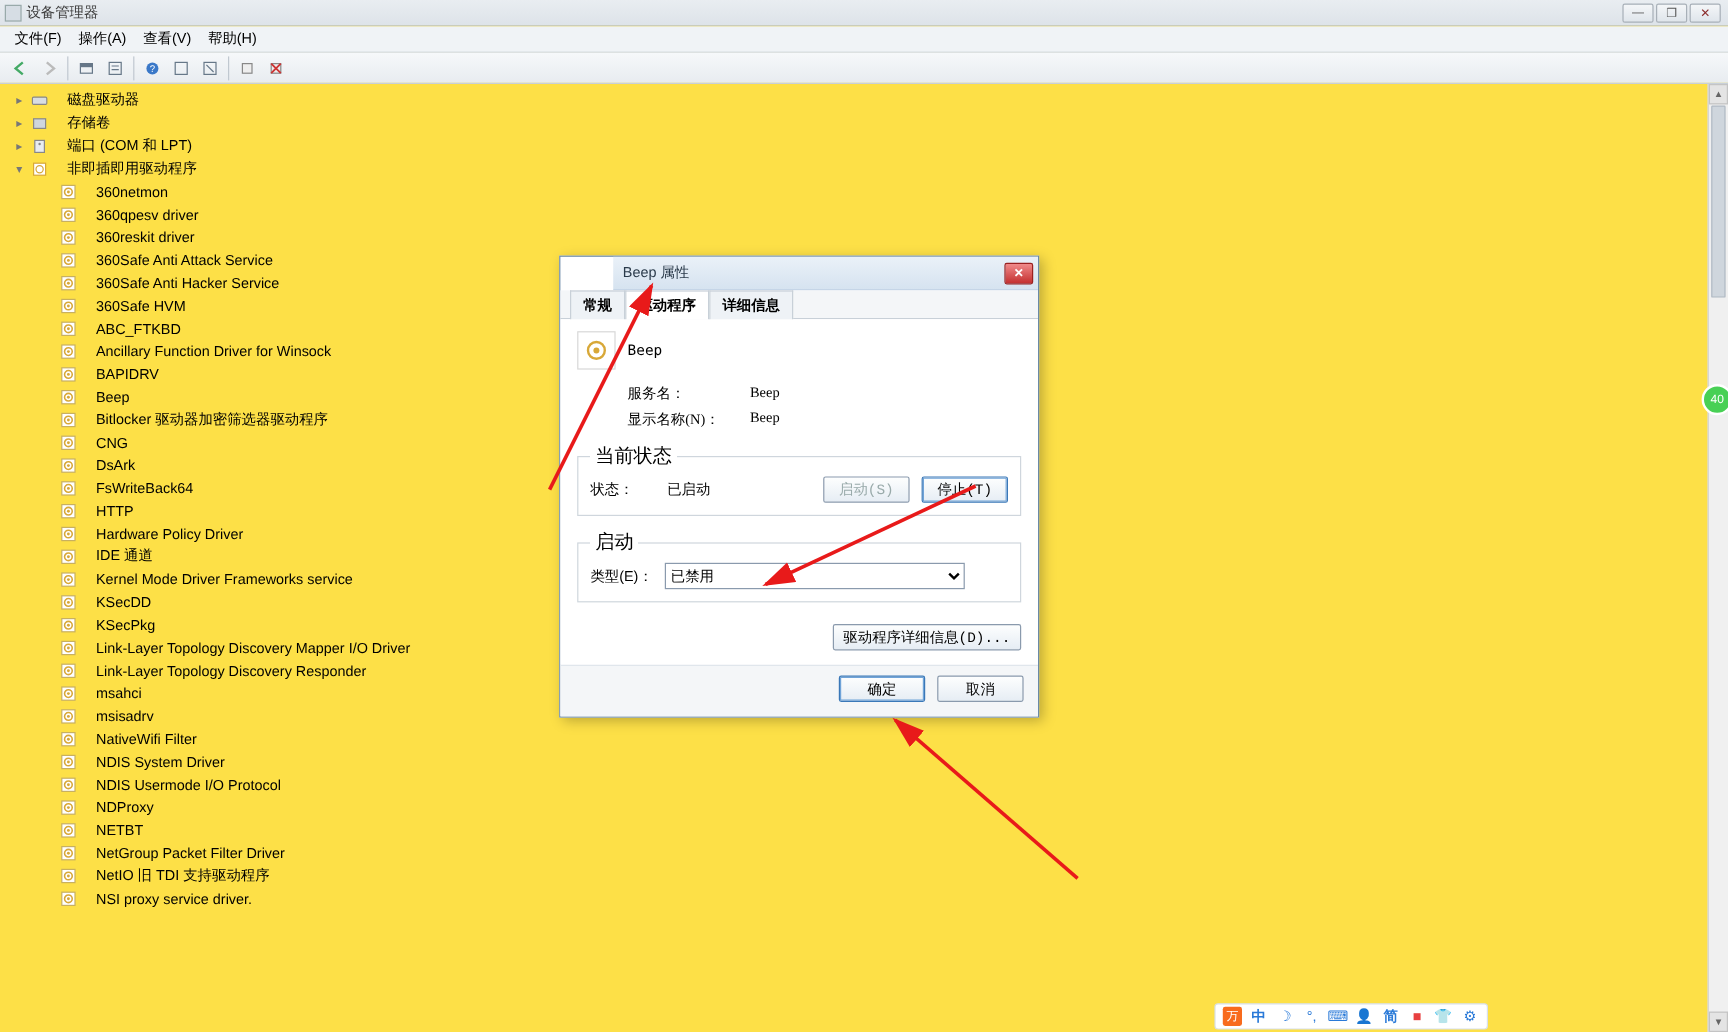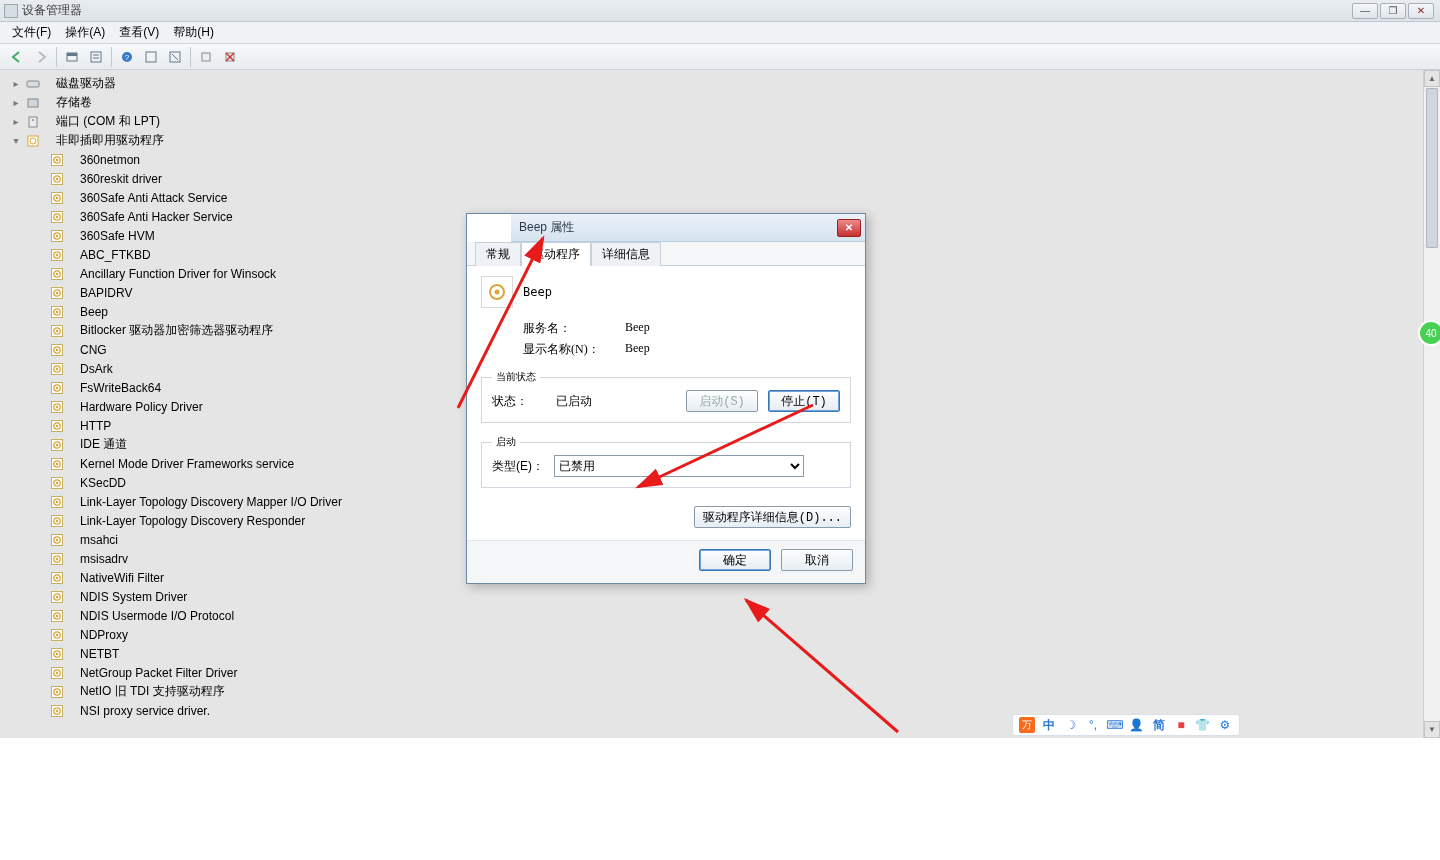--- a/index.html
+++ b/index.html
@@ -1,18 +1,18 @@
 <!DOCTYPE html>
 <html><head>
 <meta charset="utf-8">
 <style>
 * { box-sizing: border-box; margin: 0; padding: 0; }
 body { font-family: "Microsoft YaHei", Tahoma, sans-serif; font-size: 12px; background: #fff; overflow: hidden; }
 
-.window { width: 1440px; height: 738px; position: relative; background: #e5e5e5; }
+.window { width: 1440px; height: 860px; position: relative; background: #fde047; }
 
 .titlebar { height: 22px; background: linear-gradient(#e9edf1, #dde3e9); border-bottom: 1px solid #bfc7cf; display: flex; align-items: center; padding-left: 4px; }
 .titlebar .app-icon { width: 14px; height: 14px; background: #d6dde4; border: 1px solid #9aa; margin-right: 4px; }
 .titlebar-title { color: #3b3b3b; flex: 1; }
 .winbtns { display: flex; gap: 2px; margin-right: 6px; }
 .winbtn { width: 26px; height: 16px; border: 1px solid #a8b0b8; border-radius: 2px; background: linear-gradient(#f4f6f8,#dfe5eb); display:flex; align-items:center; justify-content:center; color:#555; font-size:10px; }
 .winbtn.close { color:#8a2a2a; }
 
 .menubar { height: 22px; display:flex; align-items:center; padding-left:6px; border-bottom:1px solid #d0d6dc; background:#f0f3f6; gap:2px; }
 .menuitem { padding: 2px 6px; cursor:default; }
@@ -37,32 +37,32 @@
 .sb-down { position:absolute; bottom:0; left:0; right:0; }
 .sb-thumb { position:absolute; left:2px; right:2px; top:18px; height:160px; background:#cfd6dd; border:1px solid #aeb8c2; border-radius:1px; }
 
 
 .dialog { position:absolute; left:466px; top:213px; width:400px; background:#fff; border:1px solid #6b8aa8; box-shadow: 3px 3px 10px rgba(0,0,0,.25); z-index:50; }
 .dlg-title { height:28px; background:linear-gradient(#eaf1f8,#d6e3f0); border-bottom:1px solid #b8cde2; display:flex; align-items:center; padding:0 4px 0 8px;margin-left:44px; }
 .dlg-title .t { flex:1; color:#2a3a4a; font-size:12px; }
 .dlg-close { width:24px; height:18px; background:linear-gradient(#f08a8a,#c43030); border:1px solid #9a2020; border-radius:2px; display:flex; align-items:center; justify-content:center; color:#fff; font-weight:bold; font-size:10px; }
 
 .tabstrip { display:flex; height:24px; align-items:flex-end; padding:6px 8px 0 8px; border-bottom:1px solid #c8d0d8; background:#f4f6f8; gap:0; }
-.tab { padding:3px 10px; border:1px solid #c8d0d8; border-bottom:none; background:#eef2f6; font-size:12px; position:relative; top:1px; }
+.tab { padding:3px 10px; border:1px solid #c8d0d8; border-bottom:none; background:#eef2f6; font-size:12px; position:relative; top:1px;font-weight:bold; }
 .tab.active { background:#fff; z-index:2; }
 
 .dlg-body { padding:10px 14px 12px 14px; background:#fff; }
 .hdr-row { display:flex; align-items:center; gap:10px; margin-bottom:12px; }
 .gear-icon { width:32px; height:32px; border:1px solid #d8d8d8; display:flex; align-items:center; justify-content:center; background:#fff; }
 .kv { display:flex; gap:12px; margin:4px 0 4px 42px; font-family: Liberation Serif, serif; font-size:12px; }
 .kv .k { width:90px; }
 .kv .v { }
 
 fieldset { border:1px solid #cfd6dd; margin-top:12px; padding:6px 10px 10px 10px; }
-legend { padding:0 4px; font-size:10px; }
+legend { padding:0 4px; font-size:16px; }
 .row-inline { display:flex; align-items:center; gap:10px; }
 .btn { min-width:72px; height:22px; border:1px solid #8a9aad; background:linear-gradient(#fdfefe,#e6edf4); border-radius:2px; font-size:12px; cursor:default; padding:0 8px;font-family:Liberation Mono, monospace; }
 .btn.primary { border-color:#3a78b8; box-shadow:0 0 0 1px #6fa3d8 inset; }
 .btn[disabled] { color:#9aa; }
 select { width:250px; height:22px; border:1px solid #8a9aad; font-size:12px; background:#fff; }
 
 .dlg-btnrow { display:flex; justify-content:flex-end; gap:10px; padding:8px 12px 12px 12px; background:#f4f6f8; border-top:1px solid #e0e6ec; }
 
 
 .arrow { position:absolute; z-index:60; pointer-events:none; }
@@ -206,20 +206,30 @@
           <span class="label">360netmon</span>
         </div>
         <div class="tree-row child">
           <span class="dev-icon">
             <svg viewBox="0 0 14 14">
               <rect x="1.5" y="1.5" width="11" height="11" fill="#fff" stroke="#c8b060"></rect>
               <circle cx="7" cy="7" r="3.2" fill="none" stroke="#d8a838" stroke-width="1.3"></circle>
               <circle cx="7" cy="7" r="1.2" fill="#d8a838"></circle>
             </svg>
           </span>
+          <span class="label">360qpesv driver</span>
+        </div>
+        <div class="tree-row child">
+          <span class="dev-icon">
+            <svg viewBox="0 0 14 14">
+              <rect x="1.5" y="1.5" width="11" height="11" fill="#fff" stroke="#c8b060"></rect>
+              <circle cx="7" cy="7" r="3.2" fill="none" stroke="#d8a838" stroke-width="1.3"></circle>
+              <circle cx="7" cy="7" r="1.2" fill="#d8a838"></circle>
+            </svg>
+          </span>
           <span class="label">360reskit driver</span>
         </div>
         <div class="tree-row child">
           <span class="dev-icon">
             <svg viewBox="0 0 14 14">
               <rect x="1.5" y="1.5" width="11" height="11" fill="#fff" stroke="#c8b060"></rect>
               <circle cx="7" cy="7" r="3.2" fill="none" stroke="#d8a838" stroke-width="1.3"></circle>
               <circle cx="7" cy="7" r="1.2" fill="#d8a838"></circle>
             </svg>
           </span>
@@ -326,40 +336,40 @@
           <span class="label">FsWriteBack64</span>
         </div>
         <div class="tree-row child">
           <span class="dev-icon">
             <svg viewBox="0 0 14 14">
               <rect x="1.5" y="1.5" width="11" height="11" fill="#fff" stroke="#c8b060"></rect>
               <circle cx="7" cy="7" r="3.2" fill="none" stroke="#d8a838" stroke-width="1.3"></circle>
               <circle cx="7" cy="7" r="1.2" fill="#d8a838"></circle>
             </svg>
           </span>
+          <span class="label">HTTP</span>
+        </div>
+        <div class="tree-row child">
+          <span class="dev-icon">
+            <svg viewBox="0 0 14 14">
+              <rect x="1.5" y="1.5" width="11" height="11" fill="#fff" stroke="#c8b060"></rect>
+              <circle cx="7" cy="7" r="3.2" fill="none" stroke="#d8a838" stroke-width="1.3"></circle>
+              <circle cx="7" cy="7" r="1.2" fill="#d8a838"></circle>
+            </svg>
+          </span>
           <span class="label">Hardware Policy Driver</span>
         </div>
         <div class="tree-row child">
           <span class="dev-icon">
             <svg viewBox="0 0 14 14">
               <rect x="1.5" y="1.5" width="11" height="11" fill="#fff" stroke="#c8b060"></rect>
               <circle cx="7" cy="7" r="3.2" fill="none" stroke="#d8a838" stroke-width="1.3"></circle>
               <circle cx="7" cy="7" r="1.2" fill="#d8a838"></circle>
             </svg>
           </span>
-          <span class="label">HTTP</span>
-        </div>
-        <div class="tree-row child">
-          <span class="dev-icon">
-            <svg viewBox="0 0 14 14">
-              <rect x="1.5" y="1.5" width="11" height="11" fill="#fff" stroke="#c8b060"></rect>
-              <circle cx="7" cy="7" r="3.2" fill="none" stroke="#d8a838" stroke-width="1.3"></circle>
-              <circle cx="7" cy="7" r="1.2" fill="#d8a838"></circle>
-            </svg>
-          </span>
           <span class="label">IDE 通道</span>
         </div>
         <div class="tree-row child">
           <span class="dev-icon">
             <svg viewBox="0 0 14 14">
               <rect x="1.5" y="1.5" width="11" height="11" fill="#fff" stroke="#c8b060"></rect>
               <circle cx="7" cy="7" r="3.2" fill="none" stroke="#d8a838" stroke-width="1.3"></circle>
               <circle cx="7" cy="7" r="1.2" fill="#d8a838"></circle>
             </svg>
           </span>
@@ -367,20 +377,30 @@
         </div>
         <div class="tree-row child">
           <span class="dev-icon">
             <svg viewBox="0 0 14 14">
               <rect x="1.5" y="1.5" width="11" height="11" fill="#fff" stroke="#c8b060"></rect>
               <circle cx="7" cy="7" r="3.2" fill="none" stroke="#d8a838" stroke-width="1.3"></circle>
               <circle cx="7" cy="7" r="1.2" fill="#d8a838"></circle>
             </svg>
           </span>
           <span class="label">KSecDD</span>
+        </div>
+        <div class="tree-row child">
+          <span class="dev-icon">
+            <svg viewBox="0 0 14 14">
+              <rect x="1.5" y="1.5" width="11" height="11" fill="#fff" stroke="#c8b060"></rect>
+              <circle cx="7" cy="7" r="3.2" fill="none" stroke="#d8a838" stroke-width="1.3"></circle>
+              <circle cx="7" cy="7" r="1.2" fill="#d8a838"></circle>
+            </svg>
+          </span>
+          <span class="label">KSecPkg</span>
         </div>
         <div class="tree-row child">
           <span class="dev-icon">
             <svg viewBox="0 0 14 14">
               <rect x="1.5" y="1.5" width="11" height="11" fill="#fff" stroke="#c8b060"></rect>
               <circle cx="7" cy="7" r="3.2" fill="none" stroke="#d8a838" stroke-width="1.3"></circle>
               <circle cx="7" cy="7" r="1.2" fill="#d8a838"></circle>
             </svg>
           </span>
           <span class="label">Link-Layer Topology Discovery Mapper I/O Driver</span>

